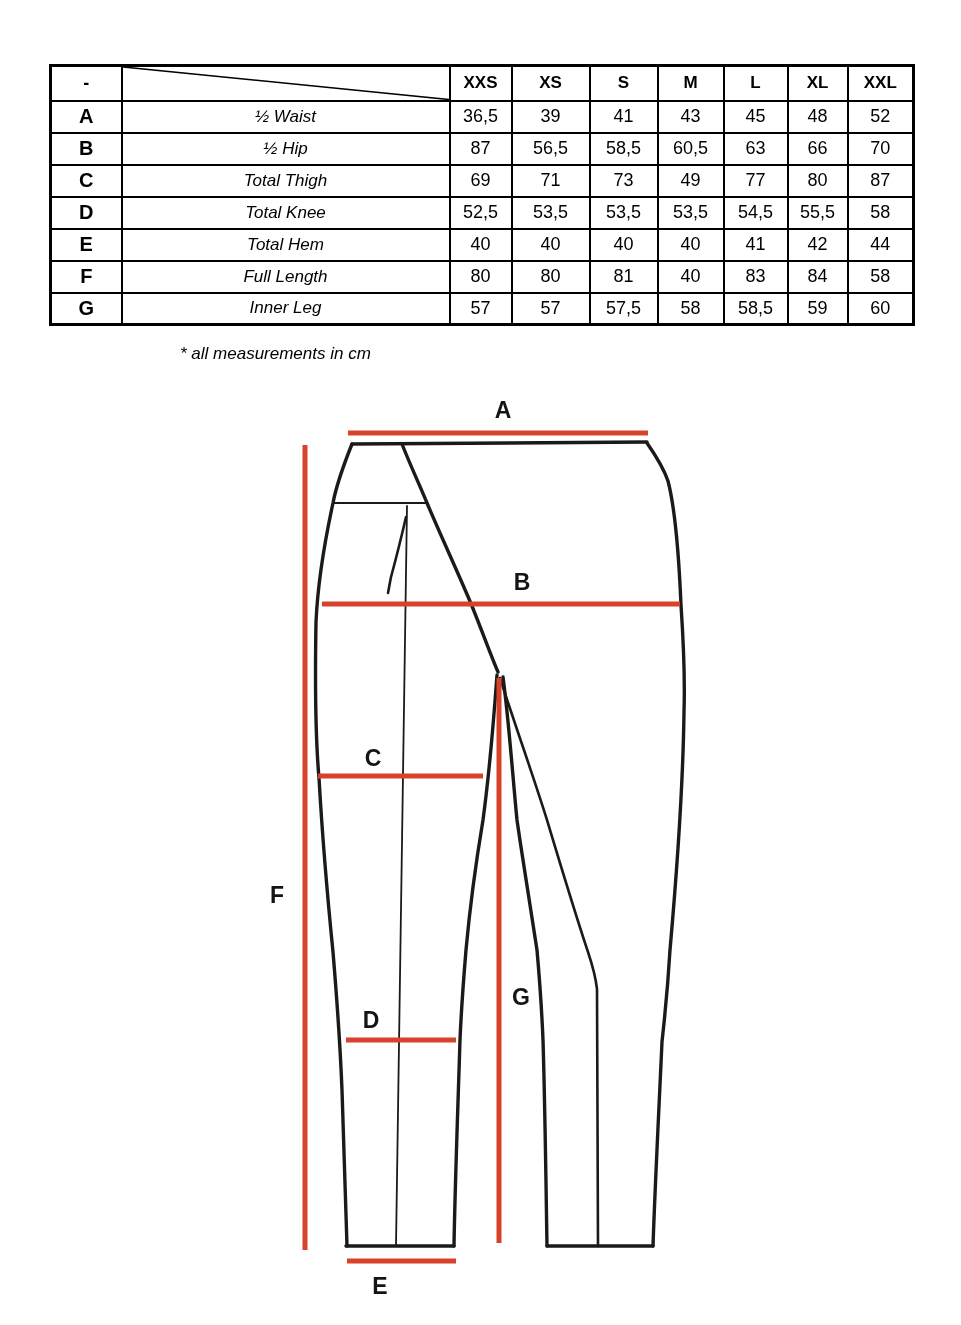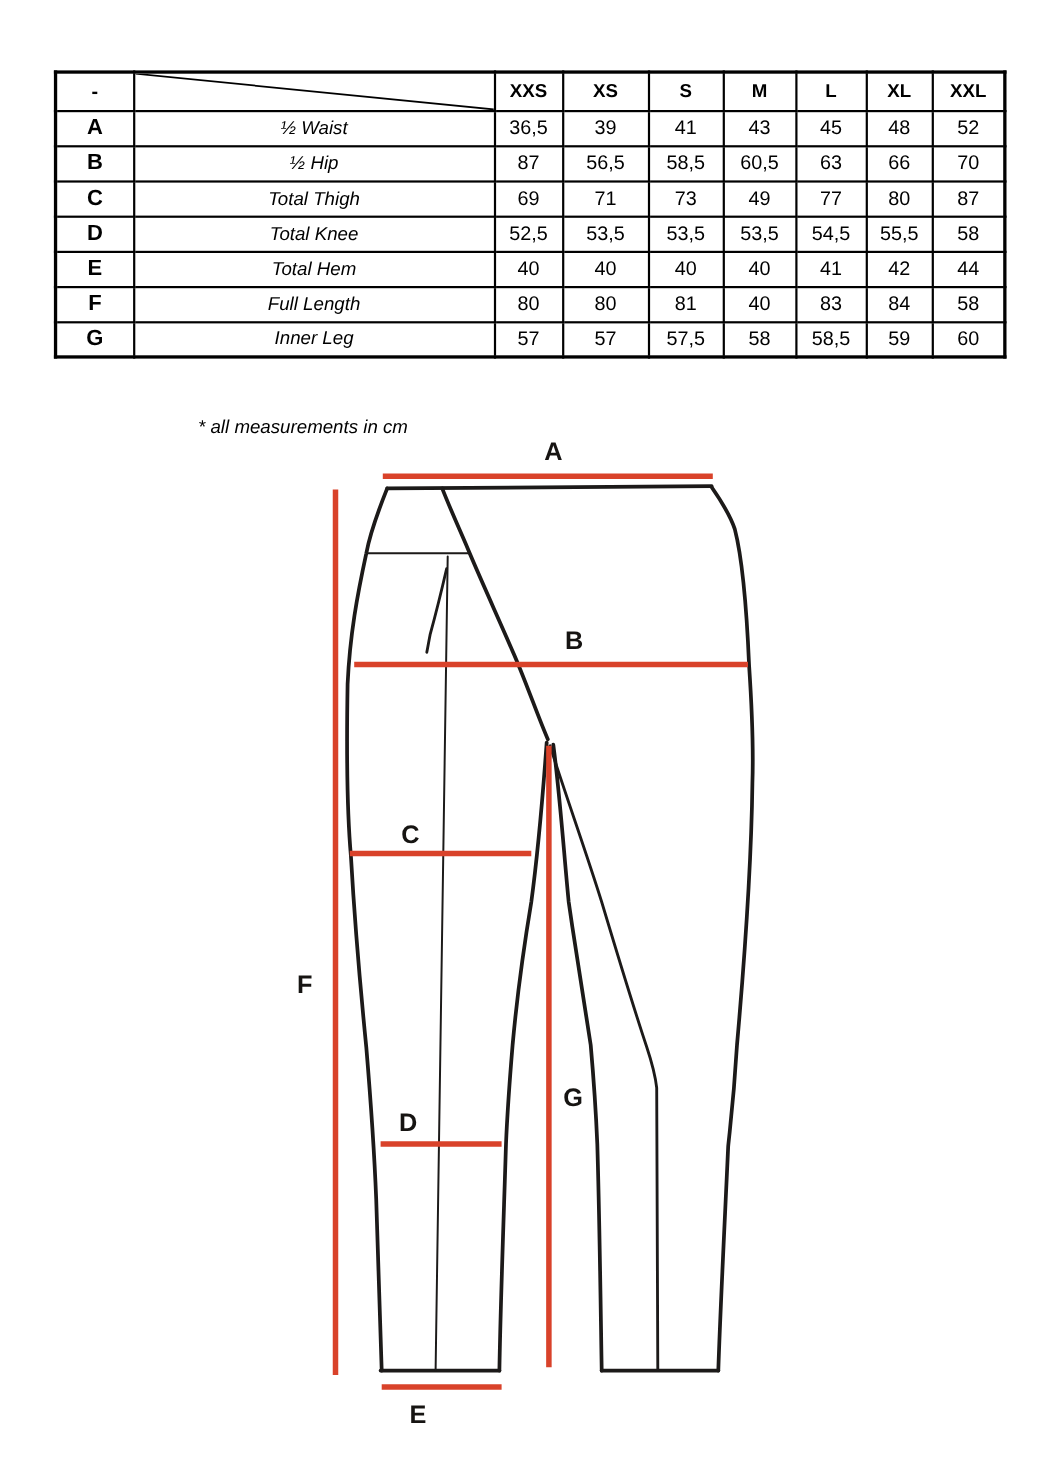--- a/index.html
+++ b/index.html
@@ -42,21 +42,21 @@
   th.size   { font-size: 17px; font-weight: bold; margin-top: 14px; }
   th.diag   { position: relative; }
   .diag-svg { position:absolute; left:0; top:0; width:100%; height:100%; display:block; }
   .diag-svg line { stroke:#000; stroke-width:1.6px; }
   td.front  { font-size: 23px; font-weight: bold; letter-spacing: 0.5px; }
   th.letter { font-size: 20px; font-weight: bold; }
   td.label  { font-size: 17px; font-weight: normal; font-style: italic; }
   td.value  { font-size: 18px; font-weight: normal; }
   .footnote {
     position: absolute;
-    left: 180px; top: 379px;
+    left: 180px; top: 344px;
     font-size: 17px;
     font-style: italic;
   }
   svg.diagram { position: absolute; left: 0; top: 0; }
   .outline {
     fill: none;
     stroke: var(--outline, #1c1a19);
     stroke-linecap: round;
     stroke-linejoin: round;
   }

